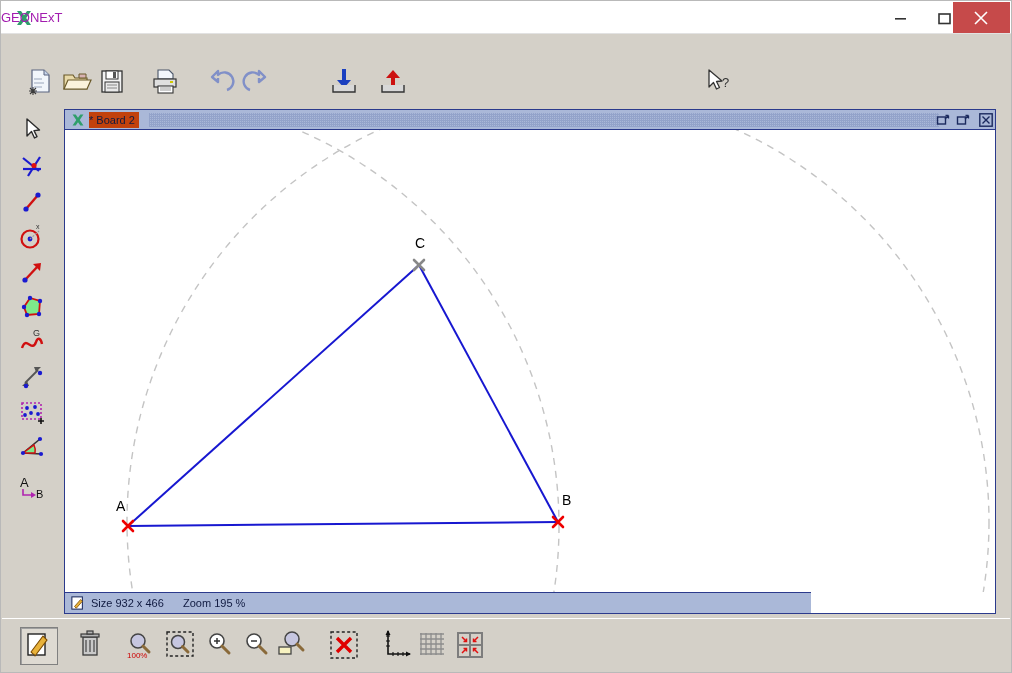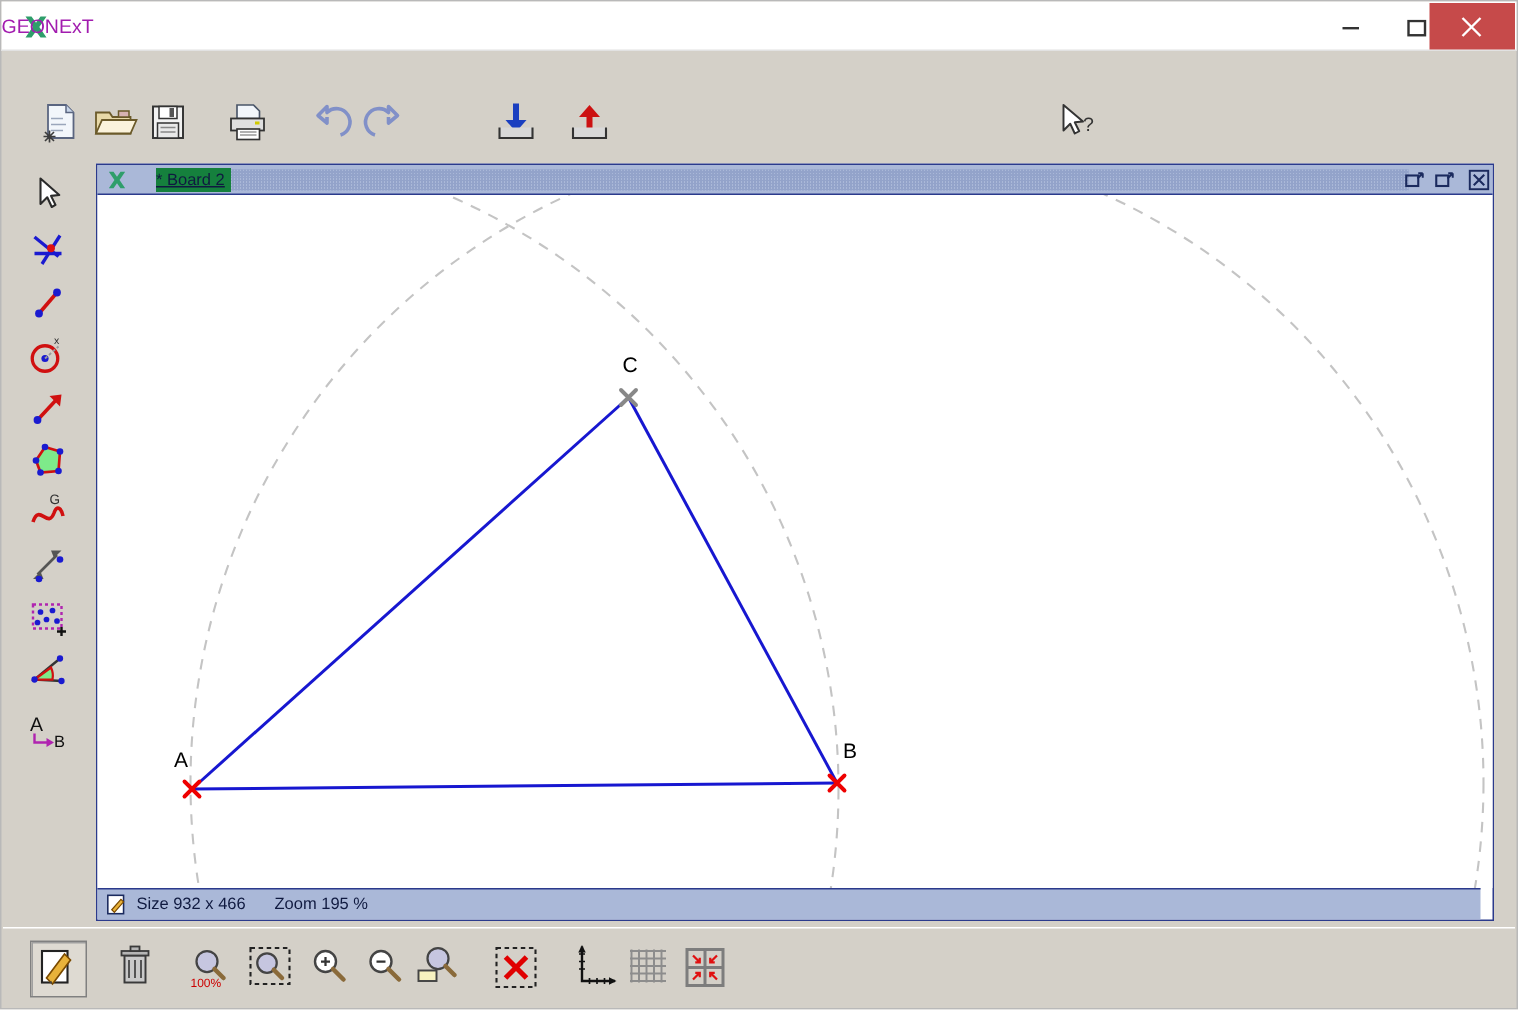--- a/index.html
+++ b/index.html
@@ -128,43 +128,42 @@
   .mdi-title-stripes {
     position: absolute; left: 84px; top: 3px;
     width: 790px; height: 14px;
     background-image:
       repeating-linear-gradient(0deg, #8fa0c8 0 1px, transparent 1px 2px),
       repeating-linear-gradient(90deg, #8fa0c8 0 1px, transparent 1px 2px);
     opacity: .85;
   }
   .mdi-logo { position: absolute; left: 6px; top: 3px; width: 14px; height: 14px; }
   .mdi-label {
-    position: absolute; left: 39px; top: 2px;
+    position: absolute; left: 24px; top: 2px;
     height: 16px; line-height: 16px;
     font-size: 11px; color: #101a40;
-    background: #15803d;
+    background: #c2410c;
     padding-right: 4px;
     z-index: 2;
-    text-decoration: underline;
   }
   .mdi-btn {
     position: absolute; top: 3px;
     width: 14px; height: 14px;
     cursor: default;
     z-index: 3;
   }
   .mdi-canvas {
     position: absolute; left: 0; top: 20px;
     width: 930px; height: 462px;
     background: #ffffff;
     overflow: hidden;
   }
   .mdi-status {
     position: absolute; left: 0; top: 482px;
-    width: 922px; height: 21px;
+    width: 746px; height: 21px;
     background: #aab8d8;
     border-top: 1px solid #2b3a8c;
     box-sizing: border-box;
   }
   .status-icon { position: absolute; left: 6px; top: 3px; width: 14px; height: 14px; }
   .status-size {
     position: absolute; left: 26px; top: 3px;
     height: 15px; line-height: 15px;
     font-size: 11px; color: #101a40;
   }

